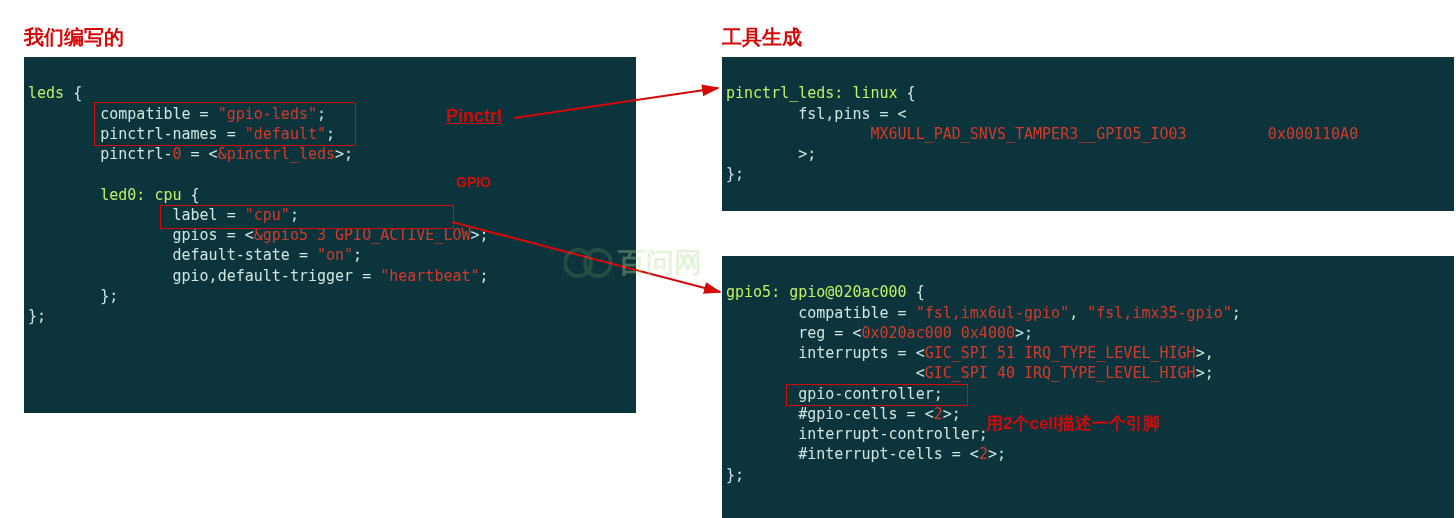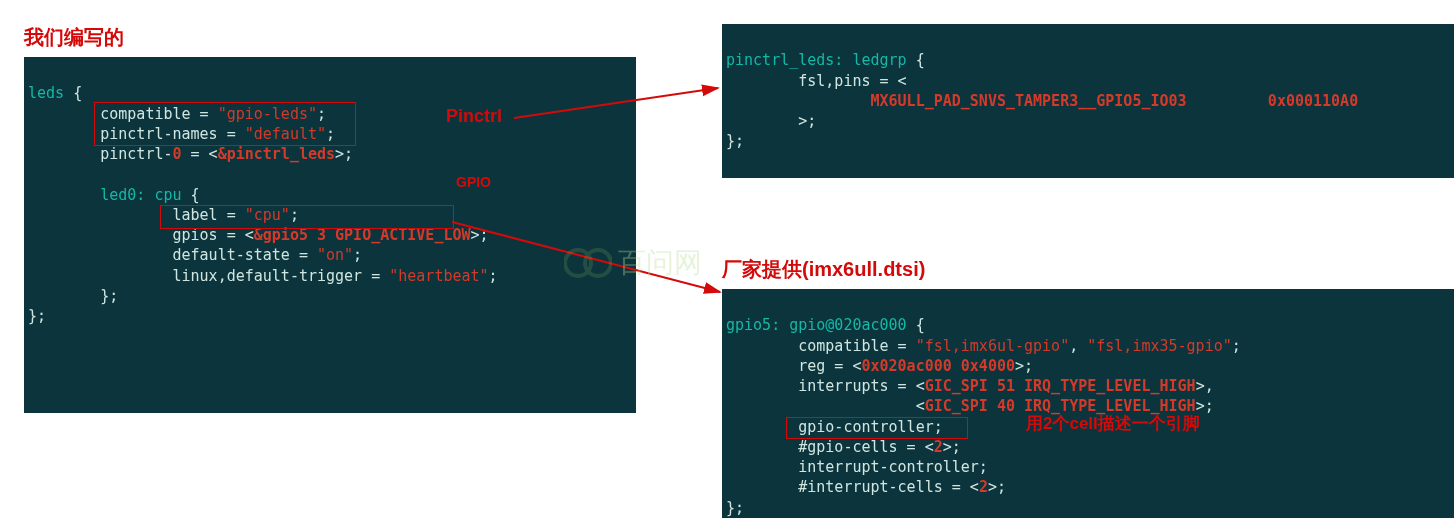--- a/index.html
+++ b/index.html
@@ -21,37 +21,37 @@
   .codebox {
     background: #0c343d;
     font-family: Consolas, "DejaVu Sans Mono", monospace;
     font-size: 15px;
     line-height: 1.35;
     white-space: pre;
     color: #cfe6e0;
     position: relative;
   }
   .tok-s   { color: #d43a2a; }
-  .tok-v   { color: #d43a2a; font-weight: bold; }
-  .tok-lbl { color: #14b8a6; }
+  .tok-v   { color: #d43a2a; }
+  .tok-lbl { color: #bef264; }
   .tok-p   { color: #cfe6e0; }
   .annot { color: #d40a0a; font-weight: bold; }
   .redbox {
     position: absolute;
     border: 1.5px solid #d40a0a;
     pointer-events: none;
   }
   .watermark {
     position: absolute;
     left: 540px;
     top: 220px;
     color: #b7de9b;
     opacity: 0.35;
     font-size: 28px;
-    font-weight: normal;
+    font-weight: bold;
     pointer-events: none;
     display: flex;
     align-items: center;
     gap: 6px;
   }
   .watermark svg { opacity: 0.5; }
   svg.arrow { position: absolute; pointer-events: none; }
 </style>
 </head>
 <body>
@@ -63,58 +63,58 @@
     <div class="codebox" style="padding:6px 8px 6px 4px; width:600px;">
 <span class="tok-lbl">leds</span><span class="tok-p"> {</span>
 <span class="tok-p">        compatible = </span><span class="tok-s">"gpio-leds"</span><span class="tok-p">;</span>
 <span class="tok-p">        pinctrl-names = </span><span class="tok-s">"default"</span><span class="tok-p">;</span>
 <span class="tok-p">        pinctrl-</span><span class="tok-v">0</span><span class="tok-p"> = &lt;</span><span class="tok-v">&amp;pinctrl_leds</span><span class="tok-p">&gt;;</span>
 <span></span>
 <span class="tok-p">        </span><span class="tok-lbl">led0:</span><span> </span><span class="tok-lbl">cpu</span><span class="tok-p"> {</span>
 <span class="tok-p">                label = </span><span class="tok-s">"cpu"</span><span class="tok-p">;</span>
 <span class="tok-p">                gpios = &lt;</span><span class="tok-v">&amp;gpio5</span><span> </span><span class="tok-v">3</span><span> </span><span class="tok-v">GPIO_ACTIVE_LOW</span><span class="tok-p">&gt;;</span>
 <span class="tok-p">                default-state = </span><span class="tok-s">"on"</span><span class="tok-p">;</span>
-<span class="tok-p">                linux,default-trigger = </span><span class="tok-s">"heartbeat"</span><span class="tok-p">;</span>
+<span class="tok-p">                gpio,default-trigger = </span><span class="tok-s">"heartbeat"</span><span class="tok-p">;</span>
 <span class="tok-p">        };</span>
 <span class="tok-p">};</span>
       
       <div class="redbox" style="left:70px; top:45px; width:260px; height:42px;"></div>
       <div class="redbox" style="left:136px; top:148px; width:292px; height:22px;"></div>
     </div>
 
-    <div class="annot" style="position:absolute; left:422px; top:82px; font-size:18px;">Pinctrl</div>
+    <div class="annot" style="position:absolute; left:422px; top:82px; font-size:18px;text-decoration:underline;">Pinctrl</div>
     <div class="annot" style="position:absolute; left:432px; top:150px; font-size:14px;">GPIO</div>
   </div>
 
   <div style="position:absolute; left:698px; top:0; width:720px;">
+    <div class="heading">工具生成</div>
     <div class="codebox" style="padding:6px 8px 6px 4px; width:720px;">
-<span class="tok-lbl">pinctrl_leds:</span><span> </span><span class="tok-lbl">ledgrp</span><span class="tok-p"> {</span>
+<span class="tok-lbl">pinctrl_leds:</span><span> </span><span class="tok-lbl">linux</span><span class="tok-p"> {</span>
 <span class="tok-p">        fsl,pins = &lt;</span>
 <span>                </span><span class="tok-v">MX6ULL_PAD_SNVS_TAMPER3__GPIO5_IO03</span><span>         </span><span class="tok-v">0x000110A0</span>
 <span class="tok-p">        &gt;;</span>
 <span class="tok-p">};</span>
     </div>
   </div>
 
   <div style="position:absolute; left:698px; top:232px;">
-    <div class="heading">厂家提供(imx6ull.dtsi)</div>
     <div class="codebox" style="padding:6px 8px 6px 4px; width:720px;">
 <span class="tok-lbl">gpio5:</span><span> </span><span class="tok-lbl">gpio@020ac000</span><span class="tok-p"> {</span>
 <span class="tok-p">        compatible = </span><span class="tok-s">"fsl,imx6ul-gpio"</span><span class="tok-p">, </span><span class="tok-s">"fsl,imx35-gpio"</span><span class="tok-p">;</span>
 <span class="tok-p">        reg = &lt;</span><span class="tok-v">0x020ac000</span><span> </span><span class="tok-v">0x4000</span><span class="tok-p">&gt;;</span>
 <span class="tok-p">        interrupts = &lt;</span><span class="tok-v">GIC_SPI</span><span> </span><span class="tok-v">51</span><span> </span><span class="tok-v">IRQ_TYPE_LEVEL_HIGH</span><span class="tok-p">&gt;,</span>
 <span class="tok-p">                     &lt;</span><span class="tok-v">GIC_SPI</span><span> </span><span class="tok-v">40</span><span> </span><span class="tok-v">IRQ_TYPE_LEVEL_HIGH</span><span class="tok-p">&gt;;</span>
 <span class="tok-p">        gpio-controller;</span>
 <span class="tok-p">        #gpio-cells = &lt;</span><span class="tok-v">2</span><span class="tok-p">&gt;;</span>
 <span class="tok-p">        interrupt-controller;</span>
 <span class="tok-p">        #interrupt-cells = &lt;</span><span class="tok-v">2</span><span class="tok-p">&gt;;</span>
 <span class="tok-p">};</span>
       <div class="redbox" style="left:64px; top:128px; width:180px; height:20px;"></div>
     </div>
-    <div class="annot" style="position:absolute; left:264px; top:156px; font-size:17px;margin-left:40px;">用2个cell描述一个引脚</div>
+    <div class="annot" style="position:absolute; left:264px; top:156px; font-size:17px;">用2个cell描述一个引脚</div>
   </div>
 
   <svg class="arrow" style="left:490px; top:60px;" width="216" height="60">
     <defs>
         <marker id="ah1" markerWidth="10" markerHeight="10" refX="8" refY="3" orient="auto">
           <path d="M0,0 L0,6 L9,3 z" fill="#d40a0a"></path>
         </marker>
       </defs>
     <line x1="0" y1="34" x2="204" y2="4" stroke="#d40a0a" stroke-width="2" marker-end="url(#ah1)"></line>
   </svg>

